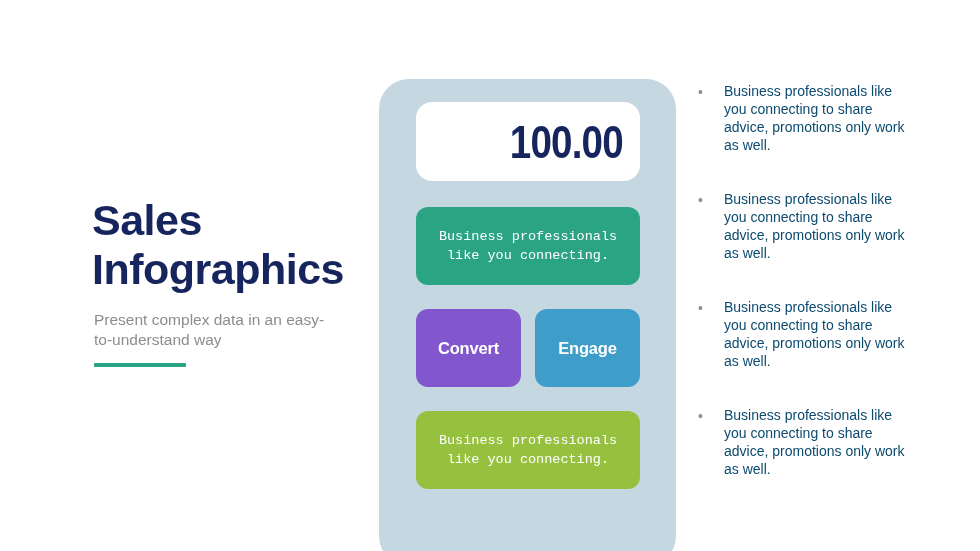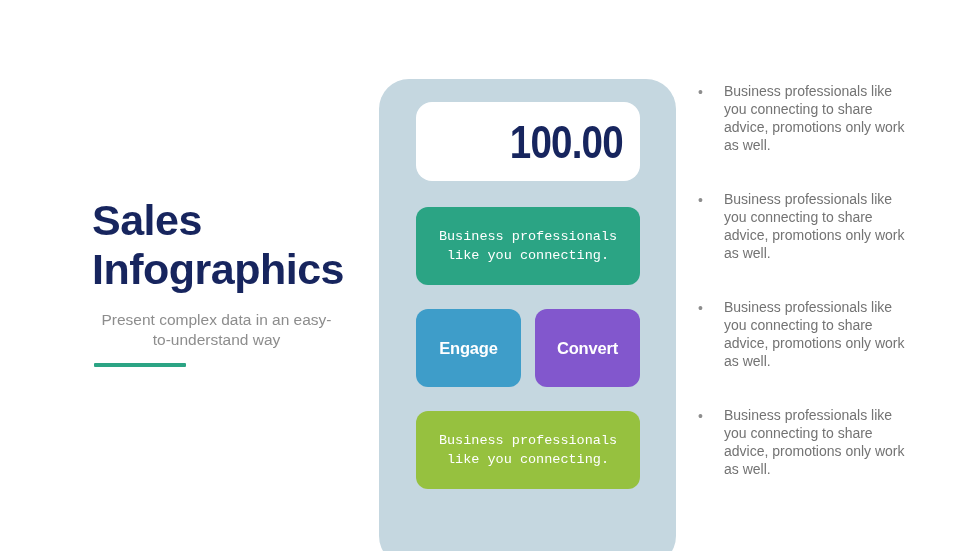--- a/index.html
+++ b/index.html
@@ -37,21 +37,20 @@
     margin: 0;
     white-space: pre-line;
   }
   .subtitle {
     margin: 16px 0 0 2px;
     font-size: 15.5px;
     line-height: 20px;
     color: #8d8d8d;
     font-weight: normal;
     width: 245px;
-    text-align: center;
   }
   .accent-rule {
     position: absolute;
     left: 2px;
     top: 167px;
     width: 92px;
     height: 4px;
     background: #2ba484;
     border-radius: 1px;
   }
@@ -162,21 +161,21 @@
   .bullet-dot {
     width: 26px;
     flex: 0 0 26px;
     color: #8d8d8d;
     font-size: 14px;
     line-height: 18px;
     padding-top: 1px;
   }
   .bullet-text {
     flex: 1;
-    color: #737373;
+    color: #0c4a6e;
     font-size: 14px;
     line-height: 18px;
   }
 </style>
 </head>
 <body>
 
 <div class="slide">
 
   <div class="left-block">
@@ -192,26 +191,26 @@
       <div class="box box-number">
         <span class="number-text">100.00</span>
       </div>
 
       <div class="box box-teal">
         <span class="box-caption">Business professionals
 like you connecting.</span>
       </div>
 
       <div class="duo-row">
+        <div class="box box-purple">
+          <span class="duo-label">Convert</span>
+        </div>
         <div class="box box-blue">
           <span class="duo-label">Engage</span>
         </div>
-        <div class="box box-purple">
-          <span class="duo-label">Convert</span>
-        </div>
       </div>
 
       <div class="box box-green">
         <span class="box-caption">Business professionals
 like you connecting.</span>
       </div>
 
     </div>
   </div>
 

